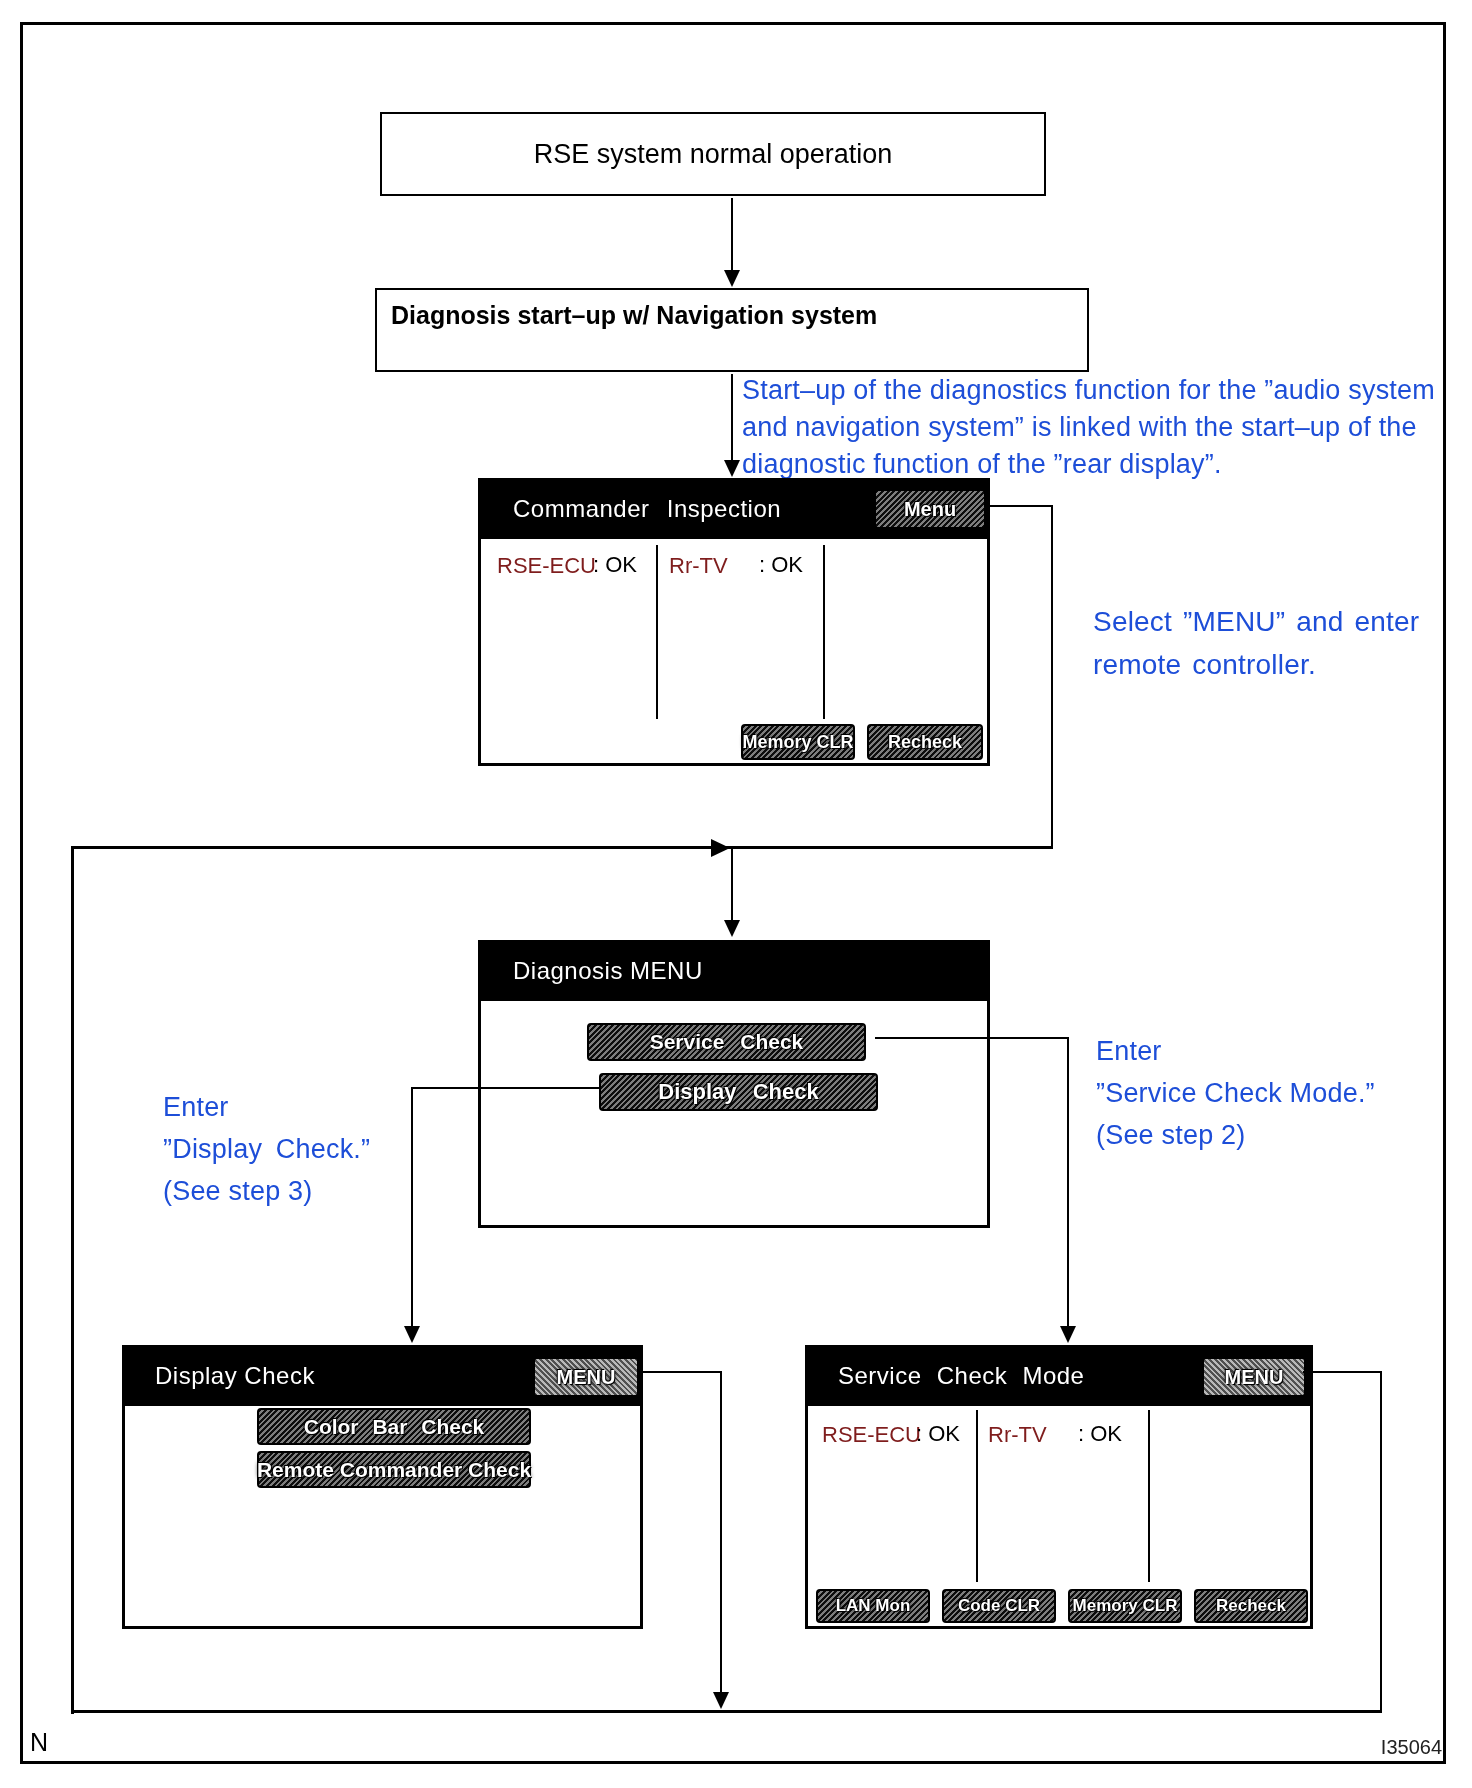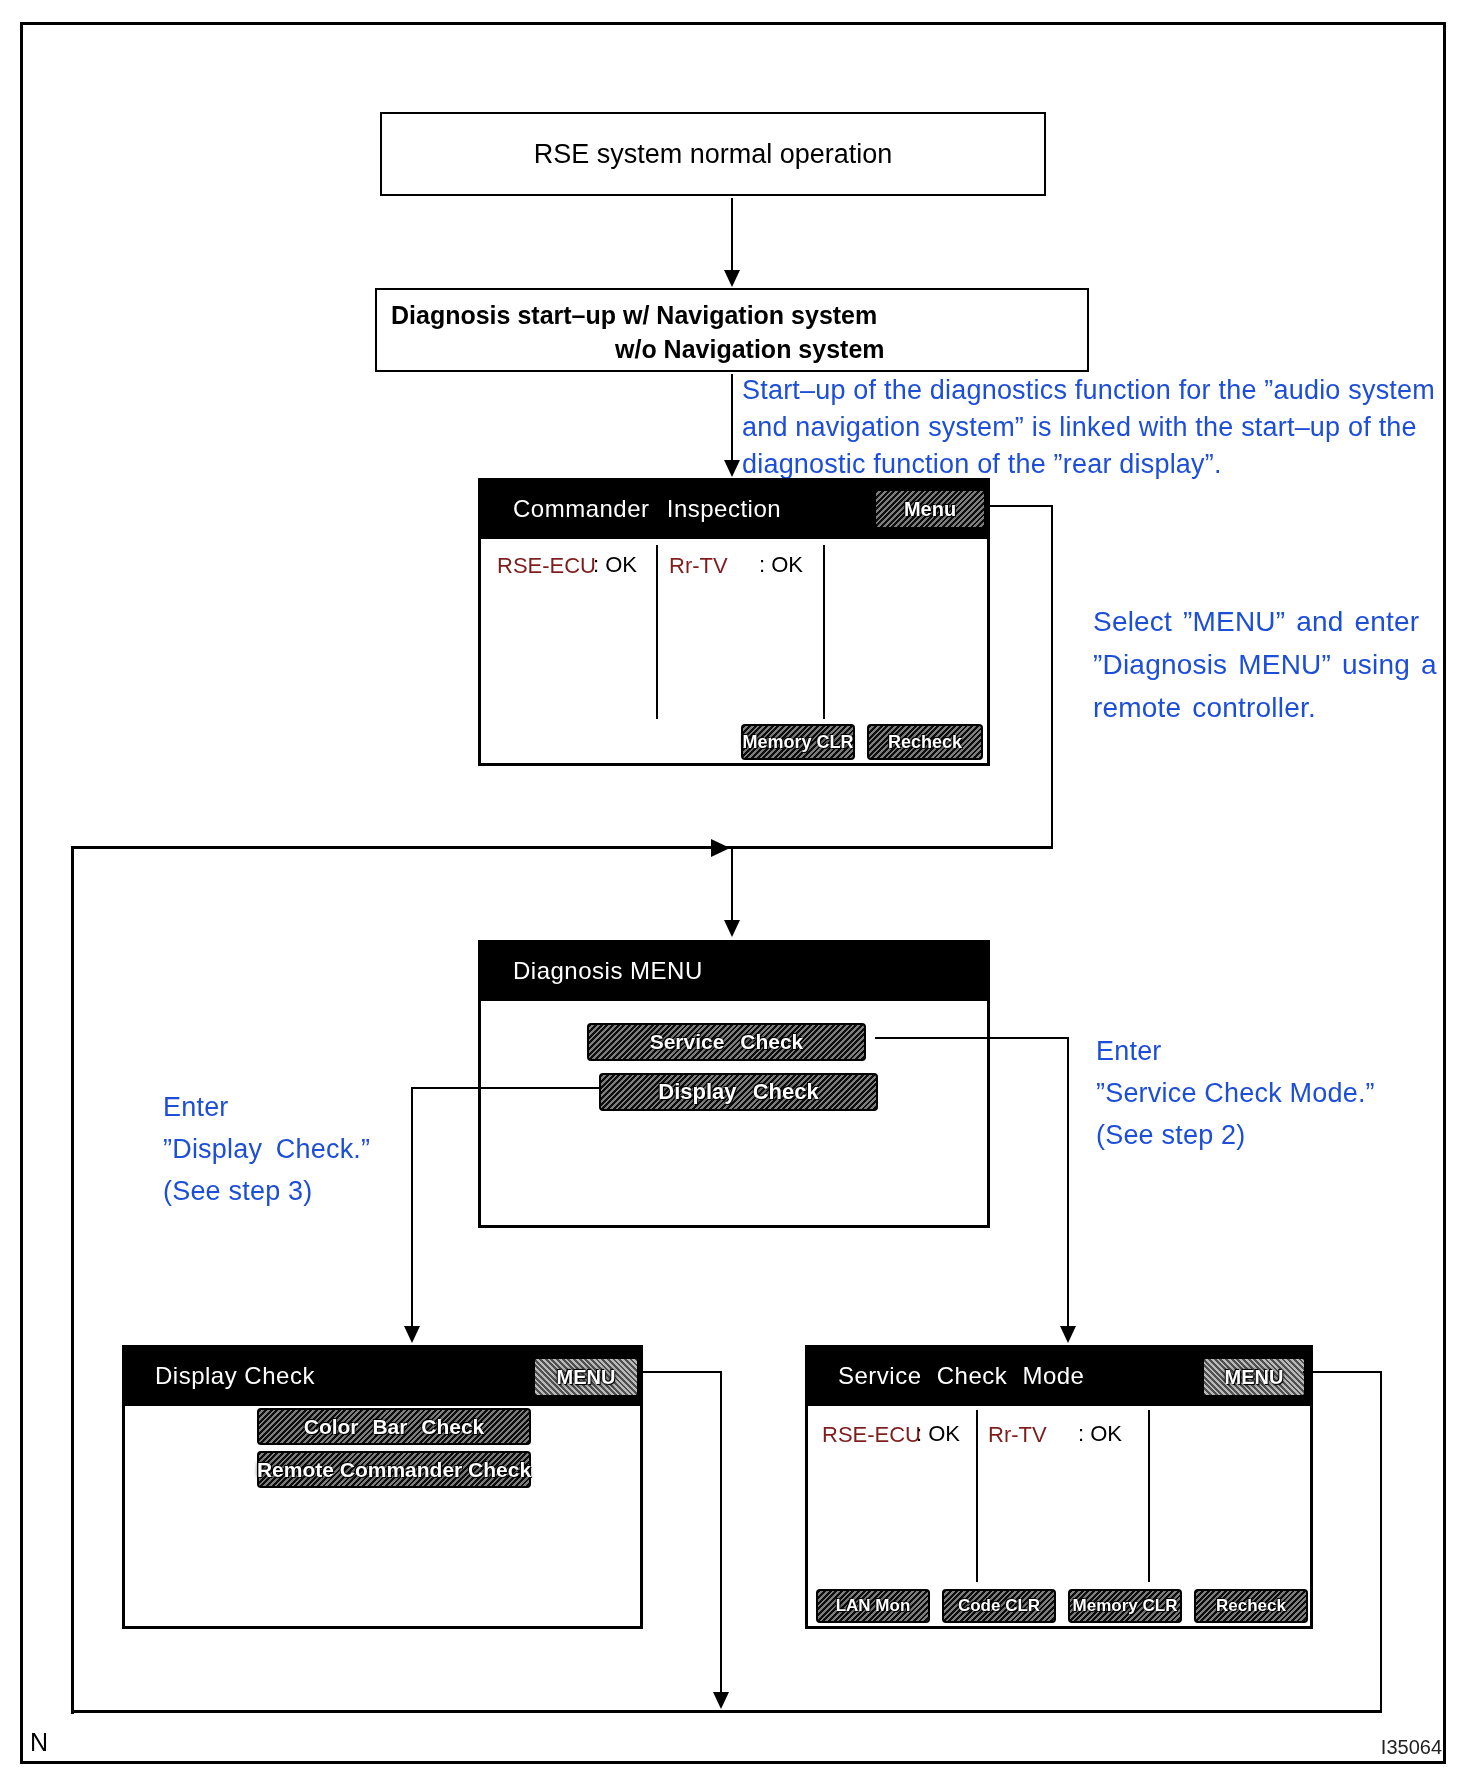--- a/index.html
+++ b/index.html
@@ -42,21 +42,20 @@
 
   <div class="abs fbox" style="left:380px;top:112px;width:666px;height:84px;display:flex;align-items:center;justify-content:center;">
     <span style="font-size:27px;">RSE system normal operation</span>
   </div>
 
   <div class="abs vline" style="left:731px;top:198px;width:2px;height:74px;"></div>
   <div class="abs arrow-down" style="left:724px;top:270px;"></div>
 
   <div class="abs fbox" style="left:375px;top:288px;width:714px;height:84px;padding:8px 0 0 14px;font-weight:bold;font-size:25px;line-height:34px;">
     <div>Diagnosis start–up w/ Navigation system</div>
-    <div style="margin-left:224px;">w/o Navigation system</div>
   </div>
 
   <div class="abs vline" style="left:731px;top:374px;width:2px;height:88px;"></div>
   <div class="abs arrow-down" style="left:724px;top:460px;"></div>
 
   <div class="abs note" style="left:742px;top:372px;width:705px;">
     <div>Start–up of the diagnostics function for the ”audio system</div>
     <div>and navigation system” is linked with the start–up of the</div>
     <div>diagnostic function of the ”rear display”.</div>
   </div>
@@ -79,21 +78,20 @@
     <div class="btn-hatch" style="left:260px;top:243px;width:114px;height:36px;font-size:18px;">
         <span>Memory CLR</span>
       </div>
     <div class="btn-hatch" style="left:386px;top:243px;width:116px;height:36px;font-size:18px;">
         <span>Recheck</span>
       </div>
   </div>
 
   <div class="abs note" style="left:1093px;top:600px;width:360px;font-size:28px;line-height:43px;word-spacing:3px;">
     <div>Select ”MENU” and enter</div>
-    <div>”Diagnosis MENU” using a</div>
     <div>remote controller.</div>
   </div>
 
   <div class="abs hline" style="left:990px;top:505px;width:63px;height:2px;"></div>
   <div class="abs vline" style="left:1051px;top:505px;width:2px;height:343px;"></div>
 
   <div class="abs hline" style="left:72px;top:846px;width:981px;height:3px;"></div>
   <div class="abs arrow-right" style="left:711px;top:839px;"></div>
   <div class="abs vline" style="left:731px;top:849px;width:2px;height:73px;"></div>
   <div class="abs arrow-down" style="left:724px;top:920px;"></div>

